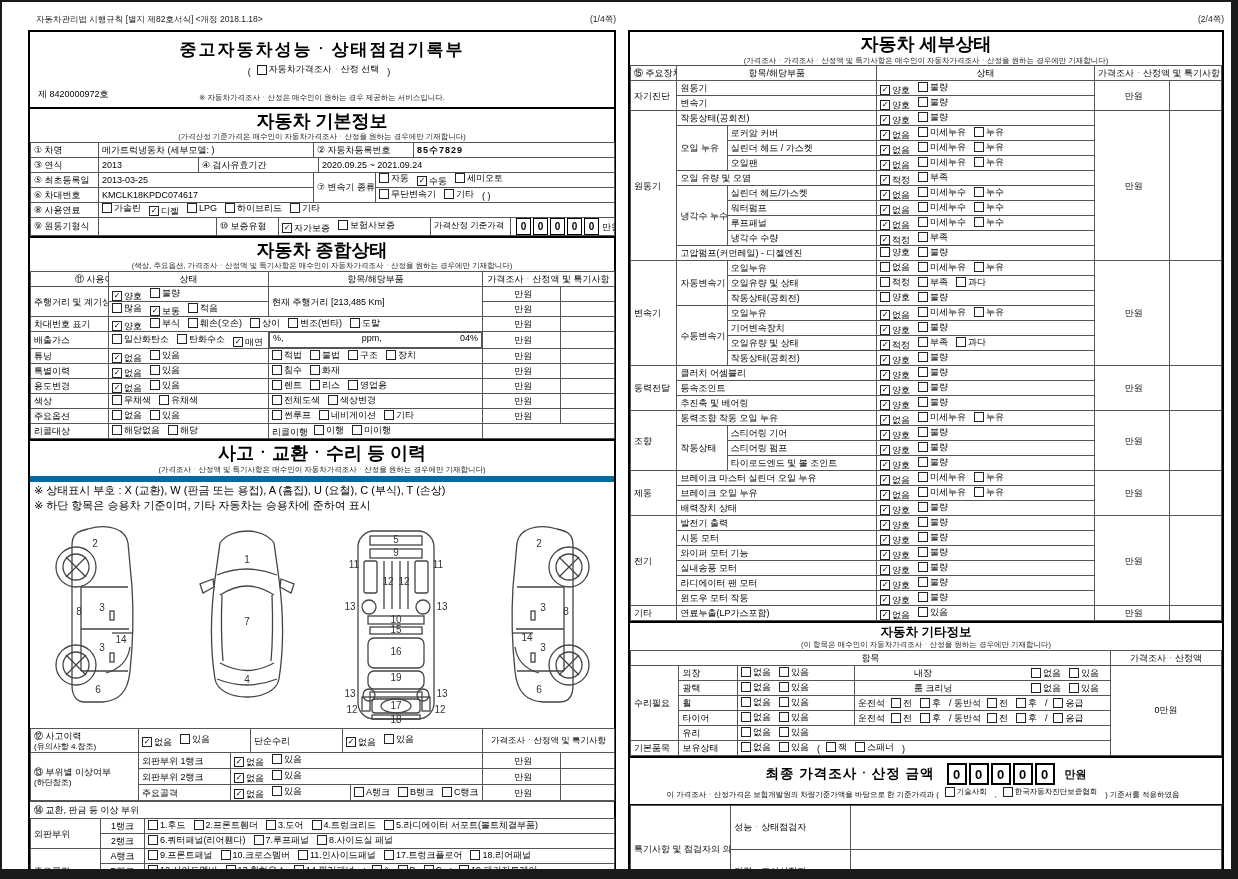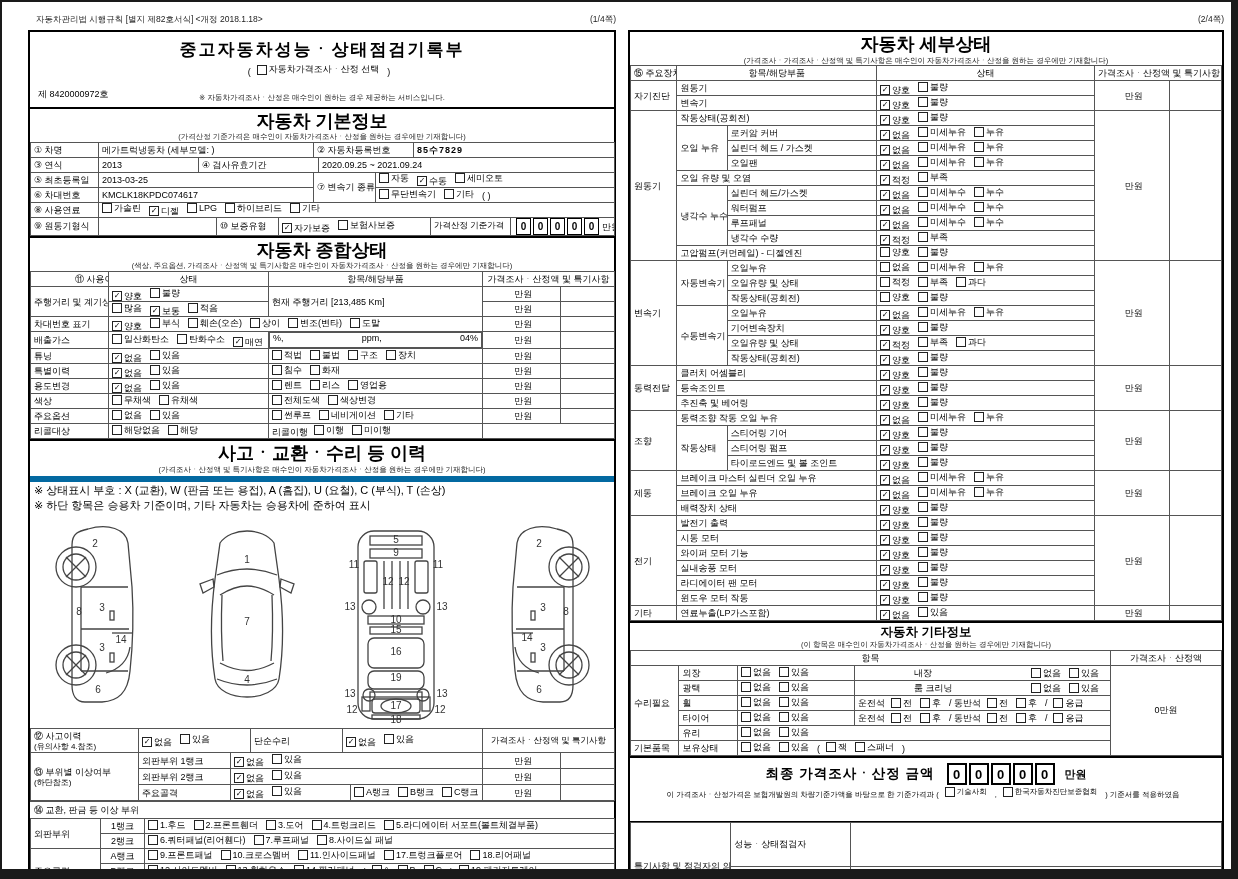--- a/index.html
+++ b/index.html
@@ -58,21 +58,21 @@
   svg.diag .sh{stroke:#444;fill:none;stroke-width:1.3;}
   svg.diag text{fill:#333;font-size:10px;text-anchor:middle;font-family:inherit;}
 
   .digit{width:13px;height:15px;border:1px solid #000;display:inline-flex;align-items:center;
          justify-content:center;font-weight:bold;font-size:10px;margin-left:2px;background:#fff;}
   .digit.big{width:16px;height:18px;font-size:13px;border:2px solid #000;}
 
   .final-line{display:flex;align-items:center;justify-content:center;gap:10px;padding:5px 0 2px 0;}
   .final-label{font-size:13.5px;font-weight:bold;letter-spacing:1px;}
   .final-unit{font-weight:bold;font-size:11px;}
-  .final-note{text-align:center;font-size:7.5px;padding-bottom:21px;}
+  .final-note{text-align:center;font-size:7.5px;padding-bottom:4px;}
   .final-note .tx,.final-note .lb{font-size:7.5px;}
 
   .lbl-14{font-size:9px;padding:2px 4px;border-top:1px solid #555;}
   .z2split{padding-right:24px;}
   .z2in{display:flex;align-items:center;}
   .z2split .z2in > .tx{margin-left:56px;}
   .z2split .z2in > .cb.first{margin-left:auto;}
   td.gname{text-align:left;font-size:9px;}
   td.sub{font-size:8.5px;white-space:normal;line-height:1.1;}
   .wrap{white-space:normal;line-height:1.15;}

